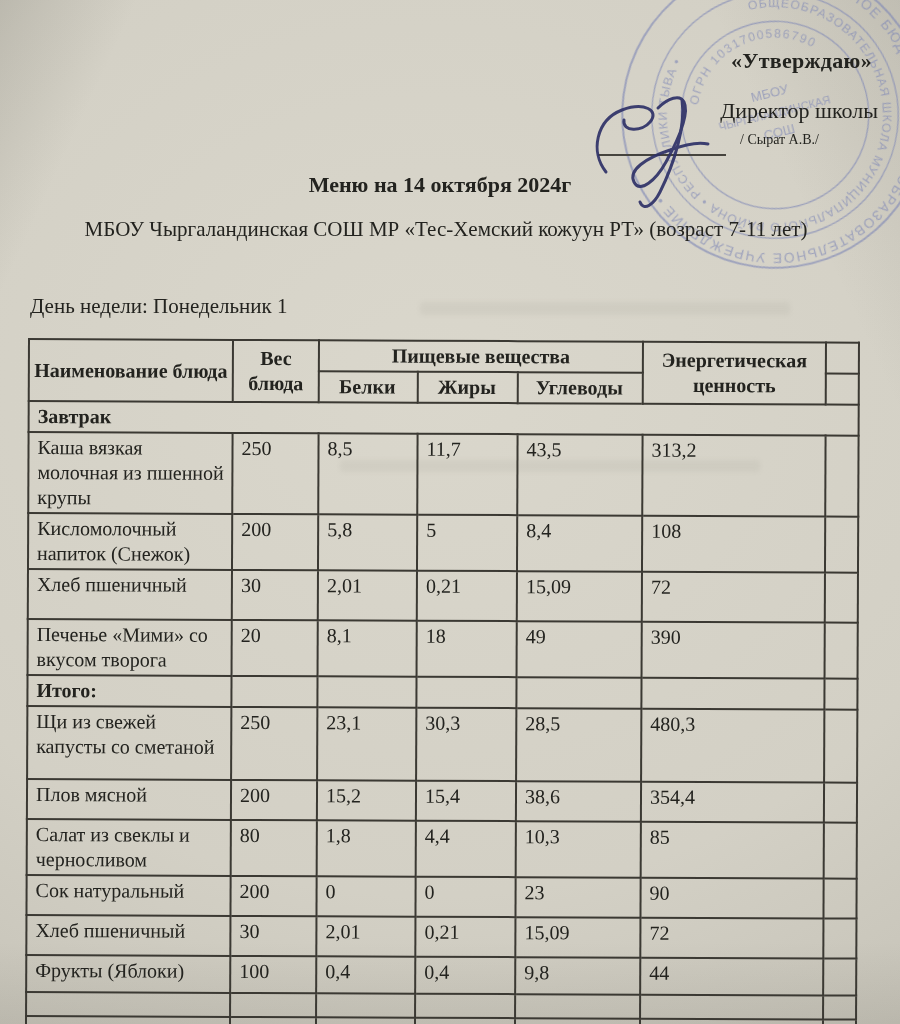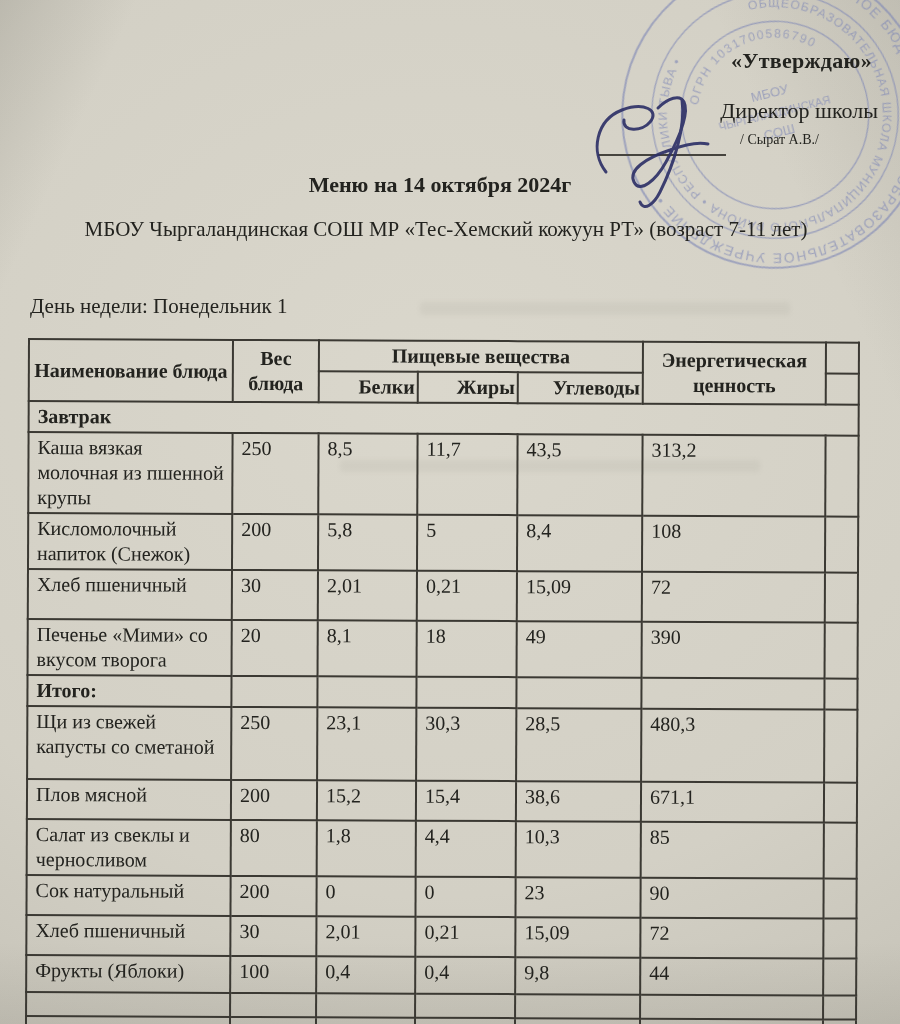--- a/index.html
+++ b/index.html
@@ -38,21 +38,21 @@
     position:absolute;left:28px;top:338px;width:832px;
     border-collapse:collapse;table-layout:fixed;
     transform:rotate(.25deg);transform-origin:left top;
   }
   table.menu th,table.menu td{
     border:2px solid #3b3933;
     font-size:20px;line-height:1.25;vertical-align:top;
     padding:2px 4px 2px 8px;overflow:hidden;
   }
   table.menu th{font-weight:bold;text-align:center;vertical-align:middle;padding:2px 2px;}
-  table.menu th.sub{text-align:right;padding-left:0;}
+  table.menu th.sub{text-align:center;padding-left:0;}
   td.section,td.total-label{font-weight:bold;}
   td.num,td.name{text-align:left;}
 </style>
 </head>
 <body>
 
 <div class="sheet">
 
   <svg class="abs stamp" viewBox="0 0 320 320" width="326" height="326">
     <defs>
@@ -178,21 +178,21 @@
           <td class="num">28,5</td>
           <td class="num">480,3</td>
           <td></td>
         </tr>
         <tr style="height: 40px;">
           <td class="name">Плов мясной</td>
           <td class="num">200</td>
           <td class="num">15,2</td>
           <td class="num">15,4</td>
           <td class="num">38,6</td>
-          <td class="num">671,1</td>
+          <td class="num">354,4</td>
           <td></td>
         </tr>
         <tr style="height: 52px;">
           <td class="name">Салат из свеклы и черносливом</td>
           <td class="num">80</td>
           <td class="num">1,8</td>
           <td class="num">4,4</td>
           <td class="num">10,3</td>
           <td class="num">85</td>
           <td></td>

